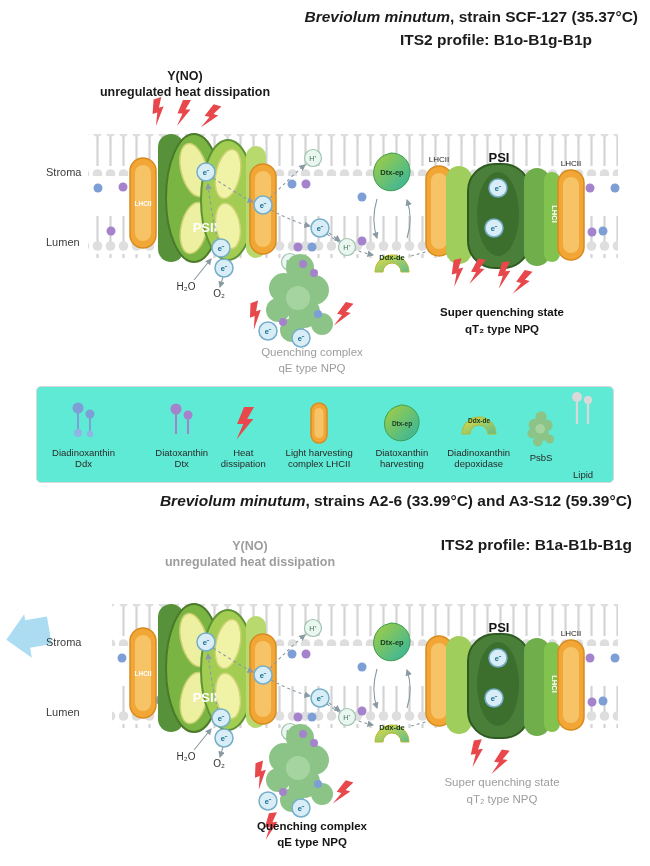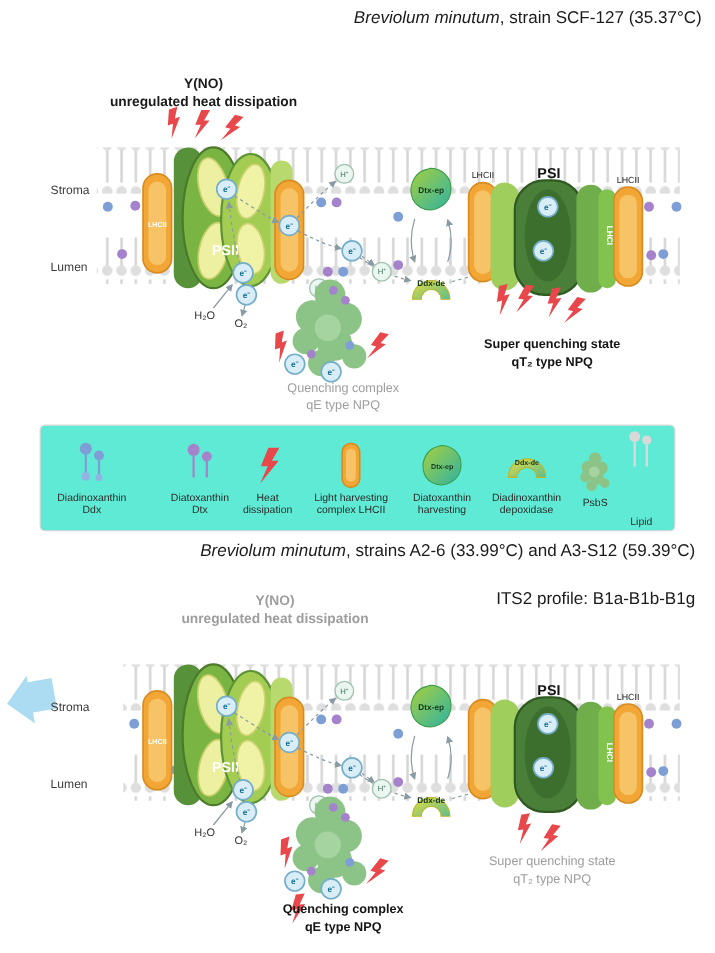--- a/index.html
+++ b/index.html
@@ -1,18 +1,18 @@
 <!DOCTYPE html>
 <html><head>
 <meta charset="utf-8">
 <style>
   html,body{margin:0;padding:0;background:#fff;}
   .page{position:relative;width:650px;height:866px;background:#ffffff;overflow:hidden;
         font-family:"Liberation Sans",sans-serif;}
-  .ttl{position:absolute;font-weight:normal;font-size:15.5px;color:#1b1b1b;white-space:nowrap;}
+  .ttl{position:absolute;font-weight:bold;font-size:15.5px;color:#1b1b1b;white-space:nowrap;}
   .t1a{top:8px;right:12px;}
   .t1b{top:31px;right:58px;}
   .t2a{top:492px;right:18px;}
   .t2b{top:536px;right:18px;margin-left:12px;}
   .ital{font-style:italic;}
   svg.panel{position:absolute;left:0;}
   svg text{font-family:"Liberation Sans",sans-serif;}
   .tx-yno{font-size:12.5px;font-weight:bold;fill:#1a1a1a;text-anchor:middle;}
   .tx-yno.gray{fill:#9d9d9d;}
   .tx-side{font-size:11px;fill:#3c3c3c;}
@@ -106,20 +106,21 @@
         <circle cx="4" cy="16" r="16" fill="#8cc487"></circle>
         <circle cx="22" cy="28" r="11" fill="#8cc487"></circle>
         <circle cx="-8" cy="34" r="12" fill="#8cc487"></circle>
         <circle cx="-2" cy="0" r="20" fill="#8cc487"></circle>
         <circle cx="-2" cy="2" r="12" fill="#a6d4a0"></circle>
       </g>
     </defs>
   </svg>
 
   <div class="ttl t1a"><span class="ital">Breviolum minutum</span><span>, strain SCF-127 (35.37°C)</span></div>
+  <div class="ttl t1b">ITS2 profile: B1o-B1g-B1p</div>
 
   <svg class="panel" style="top:0;width:650px;height:385px" viewBox="0 0 650 385">
     <text class="tx-yno" x="185" y="80">Y(NO)</text>
     <text class="tx-yno" x="185" y="96">unregulated heat dissipation</text>
     <g>
       <use href="#boltP" transform="translate(146,102) rotate(-18)"></use>
       <use href="#boltP" transform="translate(175,100)"></use>
       <use href="#boltP" transform="translate(206,102) rotate(16)"></use>
     </g>
 

